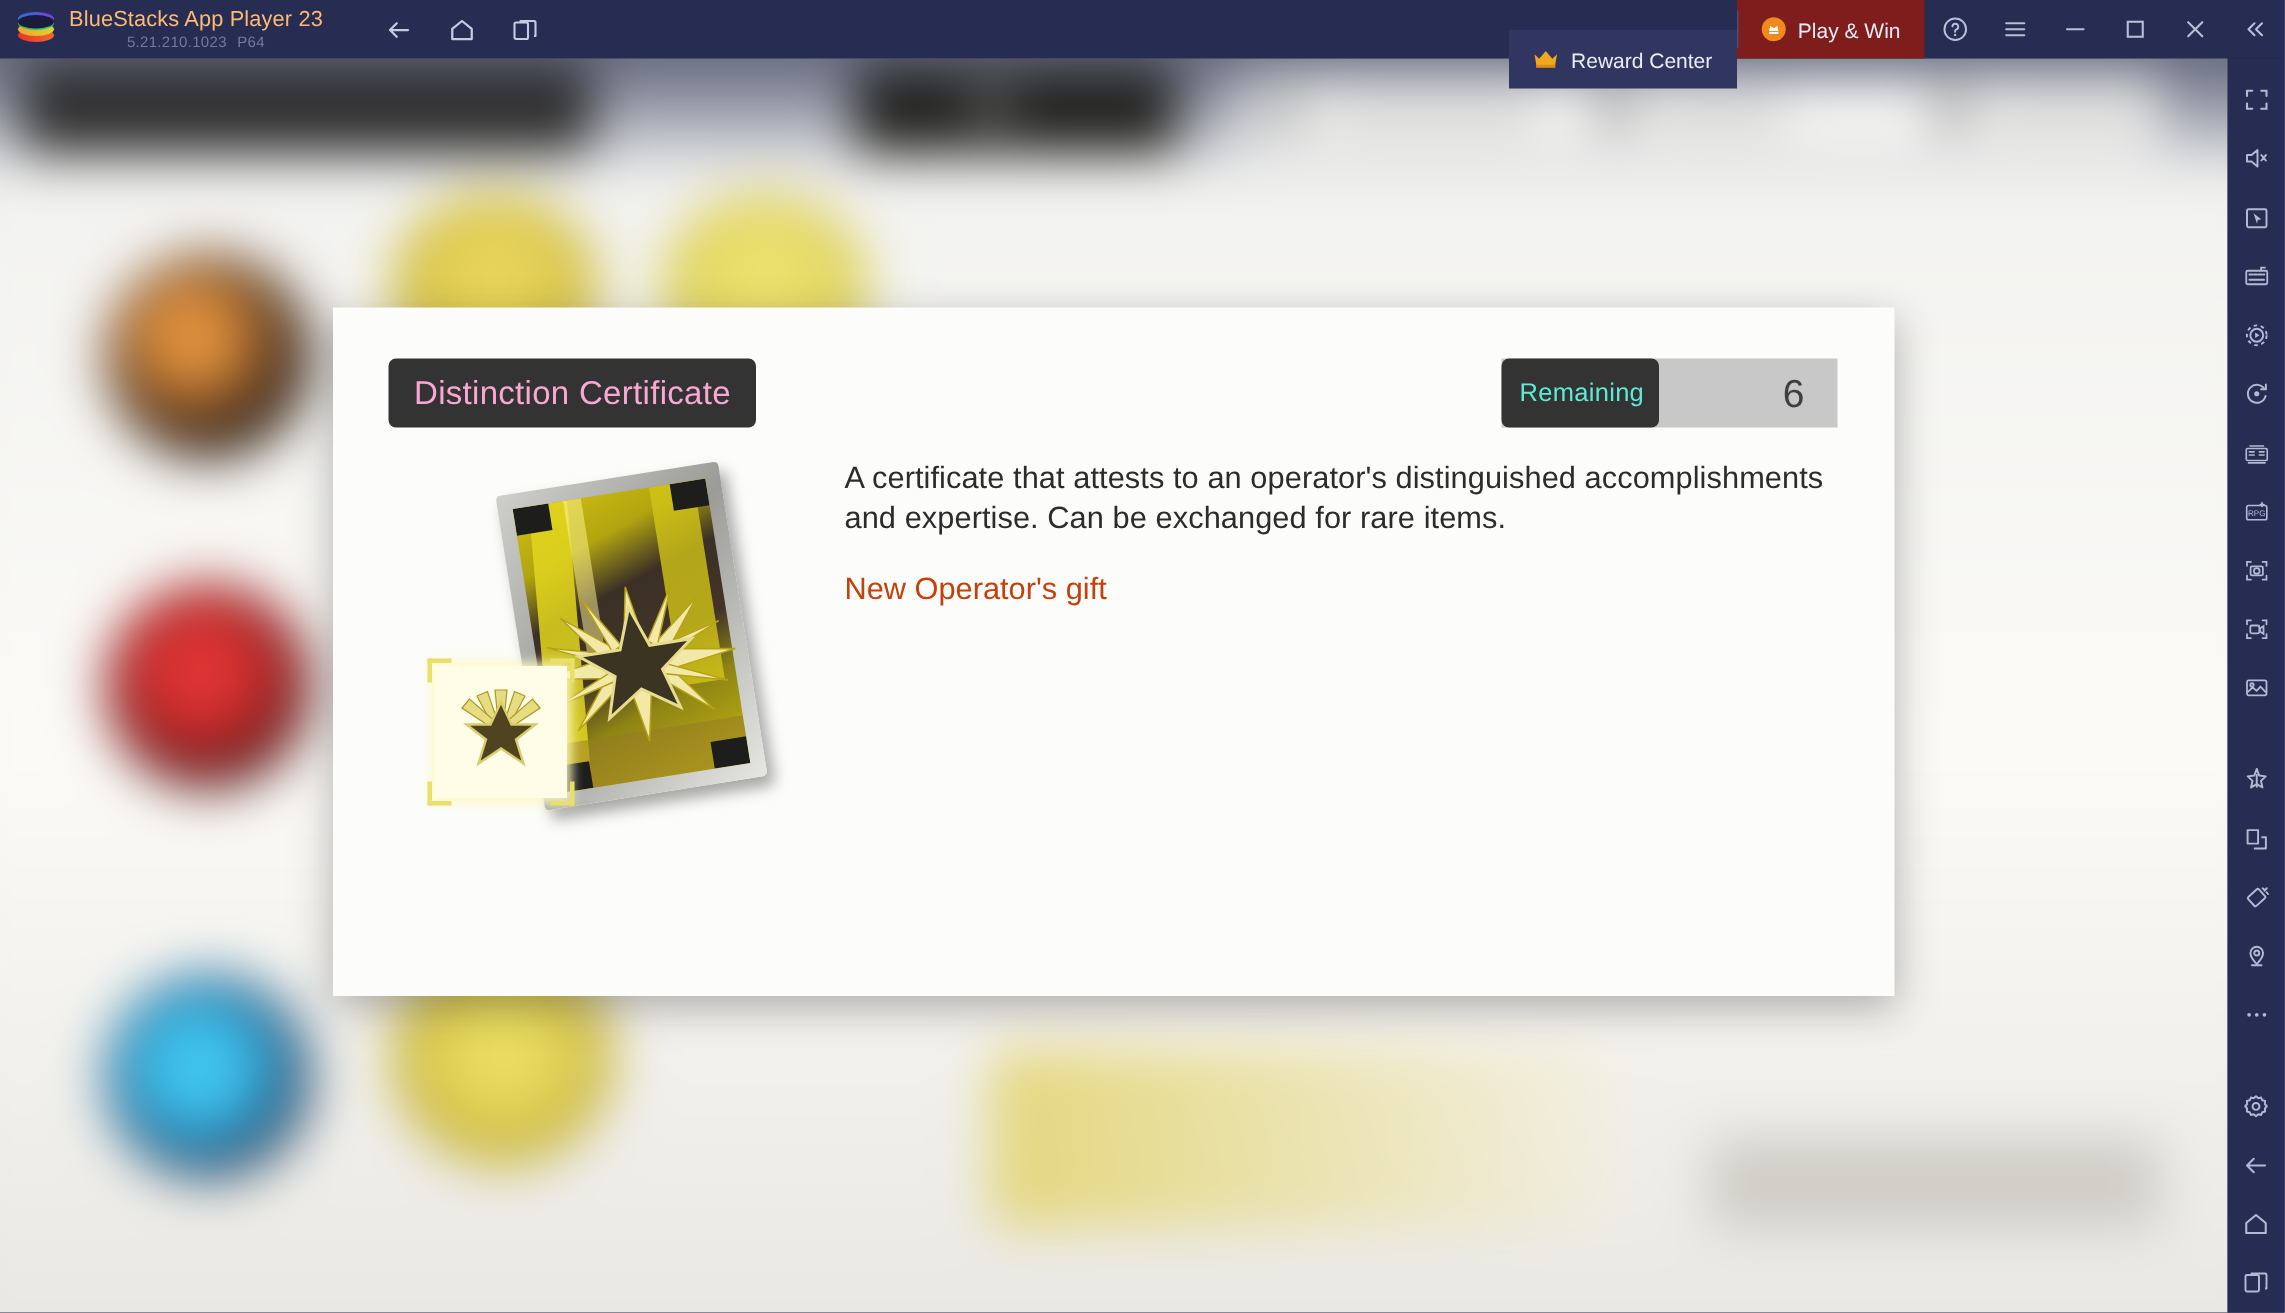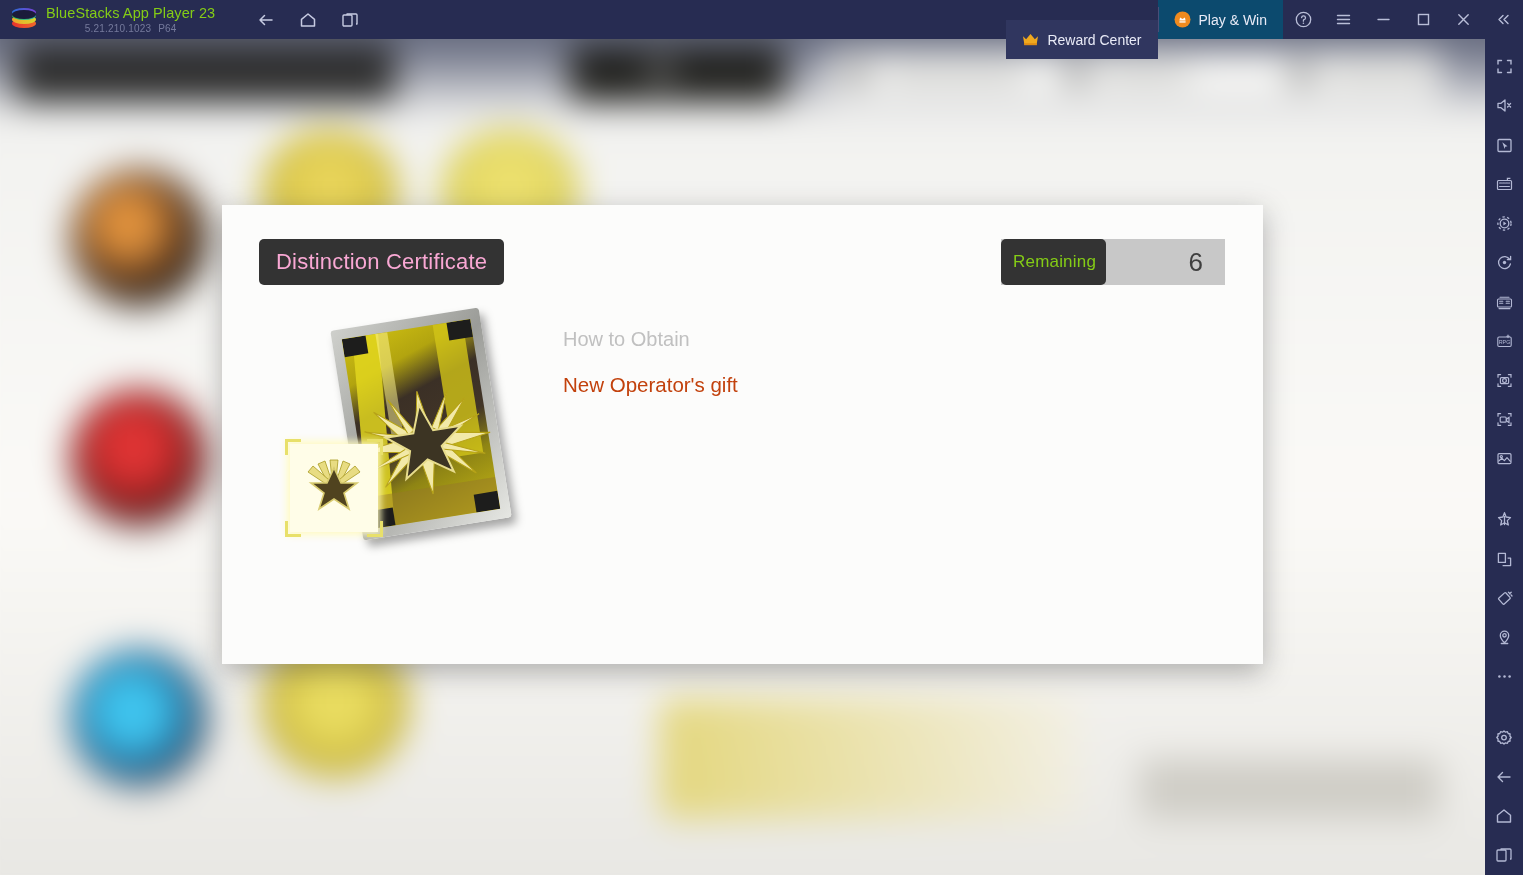--- a/index.html
+++ b/index.html
@@ -25,37 +25,37 @@
   }
   .bs-logo i { position: absolute; left: 0; display: block; border-radius: 50%;
      width: 24px; height: 9px; }
   .bs-l1 { top: 11px; background: linear-gradient(90deg,#e8342e,#f0682b); }
   .bs-l2 { top: 7px;  background: linear-gradient(90deg,#f0a52b,#d6d62e); }
   .bs-l3 { top: 3px;  background: linear-gradient(90deg,#2fbd52,#2bb5a8); }
   .bs-l4 { top: 0px;  background: linear-gradient(90deg,#2b6fd6,#7b3fd6); }
   .bs-l5 { top: 2px; left: 6px; width: 12px; height: 6px; background:#1b1b3a; }
 
   .titles { display: flex; flex-direction: column; justify-content: center; flex:none; }
-  .app-title { color: #84cc16; font-size: 14.5px; line-height: 17px; letter-spacing: .1px; }
+  .app-title { color: #fdba74; font-size: 14.5px; line-height: 17px; letter-spacing: .1px; }
   .app-sub { color: #757a9c; font-size: 10px; line-height: 13px; letter-spacing: .2px; text-align: center; }
   .app-sub .p64 { margin-left: 7px; }
 
   .navicons { display: flex; align-items: center; margin-left: 40px; gap: 20px; }
   .navicons .nv { width: 22px; height: 22px; display:flex; align-items:center; justify-content:center;
      color:#c7cbe2; cursor:pointer; }
 
   .tb-spacer { flex: 1 1 auto; }
 
   .tb-pill {
     height: 39px; display: flex; align-items: center; gap: 8px;
     padding: 0 16px; cursor: pointer; color: #e9ebf7; font-size: 14px;
     position: relative;
   }
   .tb-pill.reward { background: #30365f; margin-top: 40px; }
-  .tb-pill.play  { background: #0c4a6e; }
+  .tb-pill.play  { background: #7f1d1d; }
   .tb-pill + .tb-pill::before {
     content:""; position:absolute; left:0; top:7px; bottom:7px; width:1px; background:#484e78;
   }
   .crown { width:17px; height:13px; flex:none; }
   .playbadge { width:17px;height:17px;flex:none; }
 
   .winbtns { display: flex; align-items: center; }
   .winbtns .wb {
     width: 40px; height: 39px; display: flex; align-items: center; justify-content: center;
     color: #b9bed8; cursor: pointer;
@@ -134,21 +134,21 @@
   .remain-wrap {
     position:absolute; right: 38px; top: 34px;
     width: 224px; height: 46px;
   }
   .remain-bar {
     position:absolute; left:0; top:0; width:224px; height:46px;
     background:#c8c8c8;
   }
   .remain-label {
     position:absolute; left:0; top:0; height:46px;
-    background:#333333; color:#84cc16;
+    background:#333333; color:#5eead4;
     border-radius:5px;
     display:flex; align-items:center;
     padding: 0 10px 0 12px;
     font-size:17px; letter-spacing:.2px;
   }
   .remain-count {
     position:absolute; right:22px; top:0; height:46px;
     display:flex; align-items:center;
     color:#3f3f3f; font-size:26px;
   }
@@ -310,21 +310,21 @@
           </g>
         </svg>
         <div class="badge-br bbr1"></div>
         <div class="badge-br bbr2"></div>
         <div class="badge-br bbr3"></div>
         <div class="badge-br bbr4"></div>
       </div>
     </div>
 
     <div class="desc-col">
-      <div class="howto">How to Obtain</div>
+      <div class="desc">A certificate that attests to an operator's distinguished accomplishments and expertise. Can be exchanged for rare items.</div>
       <div class="obtain">New Operator's gift</div>
     </div>
   </div>
 
   <div class="titlebar">
     <div class="bs-logo">
       <i class="bs-l1"></i>
         <i class="bs-l2"></i>
         <i class="bs-l3"></i>
         <i class="bs-l4"></i>

